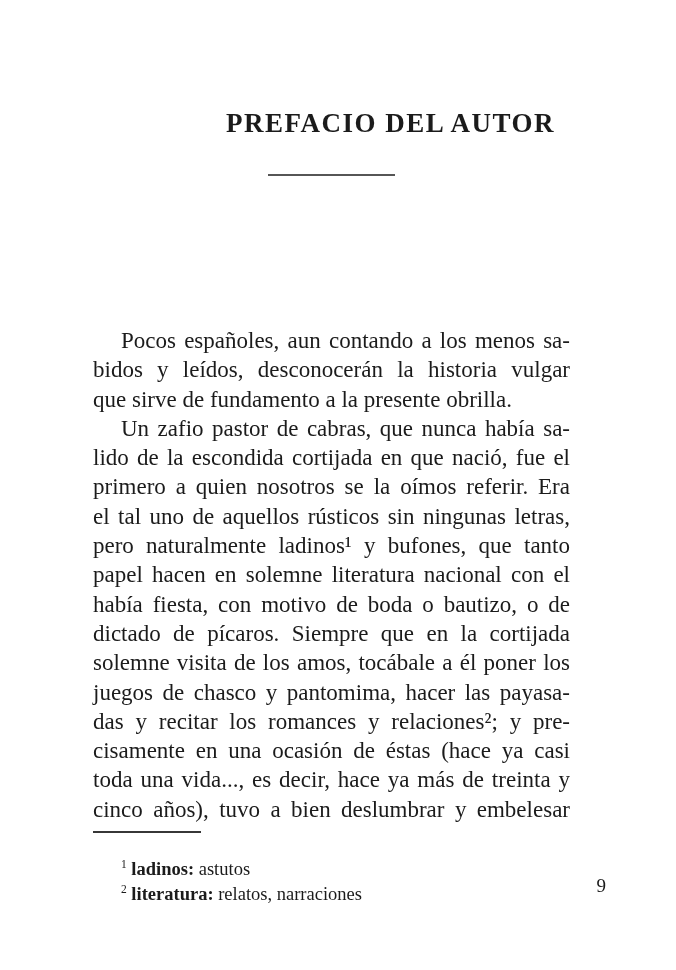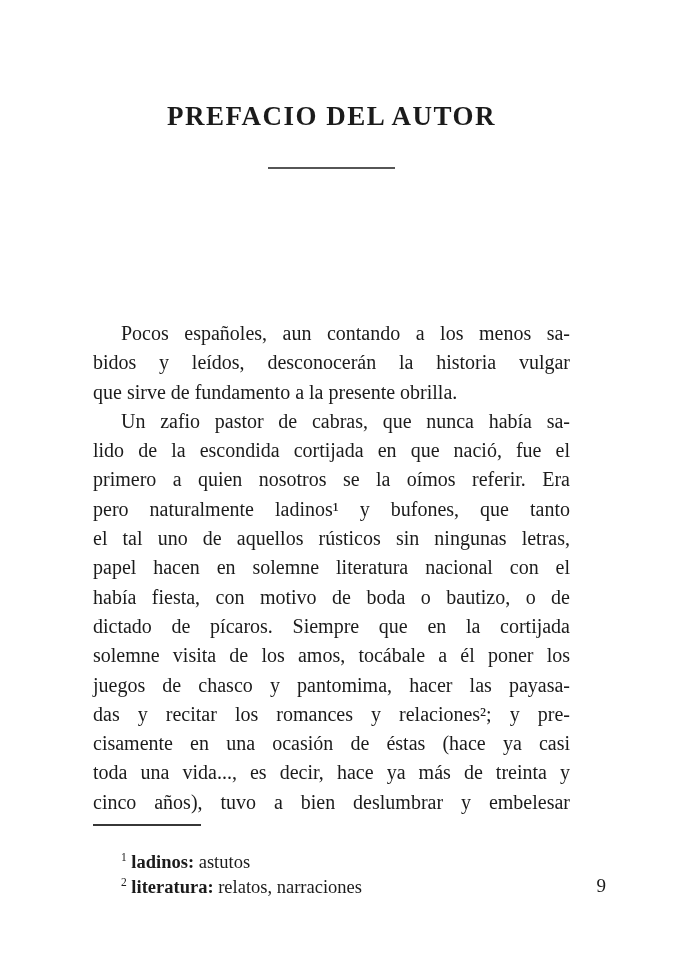--- a/index.html
+++ b/index.html
@@ -12,37 +12,37 @@
     width: 676px;
     height: 970px;
     background: #ffffff;
     box-sizing: border-box;
     padding: 93px 106px 0 93px;
     font-family: "Liberation Serif", serif;
     color: #1b1b1b;
     overflow: hidden;
   }
   .title {
-    margin: 8px;
+    margin: 15px;
     font-size: 27px;
     font-weight: bold;
     line-height: 30px;
     letter-spacing: 1.5px;
-    text-align: center;
+    text-align: right;
     white-space: nowrap;
   }
   .title-rule {
     width: 127px;
     height: 2px;
     background: #565656;
     margin: 36px auto 0 auto;
   }
   .body-text {
     margin-top: 150px;
-    font-size: 20px;
+    font-size: 23px;
     line-height: 29.3px;
   }
   .line {
     text-align: justify;
   }
   .line.just {
     text-align-last: justify;
   }
   .line.plain {
     text-align: left;
@@ -86,22 +86,22 @@
 
   <div class="title-rule"></div>
 
   <div class="body-text" id="body-lines">
       <div class="line just indent">Pocos españoles, aun contando a los menos sa-</div>
       <div class="line just">bidos y leídos, desconocerán la historia vulgar</div>
       <div class="line plain">que sirve de fundamento a la presente obrilla.</div>
       <div class="line just indent">Un zafio pastor de cabras, que nunca había sa-</div>
       <div class="line just">lido de la escondida cortijada en que nació, fue el</div>
       <div class="line just">primero a quien nosotros se la oímos referir. Era</div>
+      <div class="line just">el tal uno de aquellos rústicos sin ningunas letras,</div>
       <div class="line just">pero naturalmente ladinos¹ y bufones, que tanto</div>
-      <div class="line just">el tal uno de aquellos rústicos sin ningunas letras,</div>
       <div class="line just">papel hacen en solemne literatura nacional con el</div>
       <div class="line just">había fiesta, con motivo de boda o bautizo, o de</div>
       <div class="line just">dictado de pícaros. Siempre que en la cortijada</div>
       <div class="line just">solemne visita de los amos, tocábale a él poner los</div>
       <div class="line just">juegos de chasco y pantomima, hacer las payasa-</div>
       <div class="line just">das y recitar los romances y relaciones²; y pre-</div>
       <div class="line just">cisamente en una ocasión de éstas (hace ya casi</div>
       <div class="line just">toda una vida..., es decir, hace ya más de treinta y</div>
       <div class="line just">cinco años), tuvo a bien deslumbrar y embelesar</div>
     </div>

